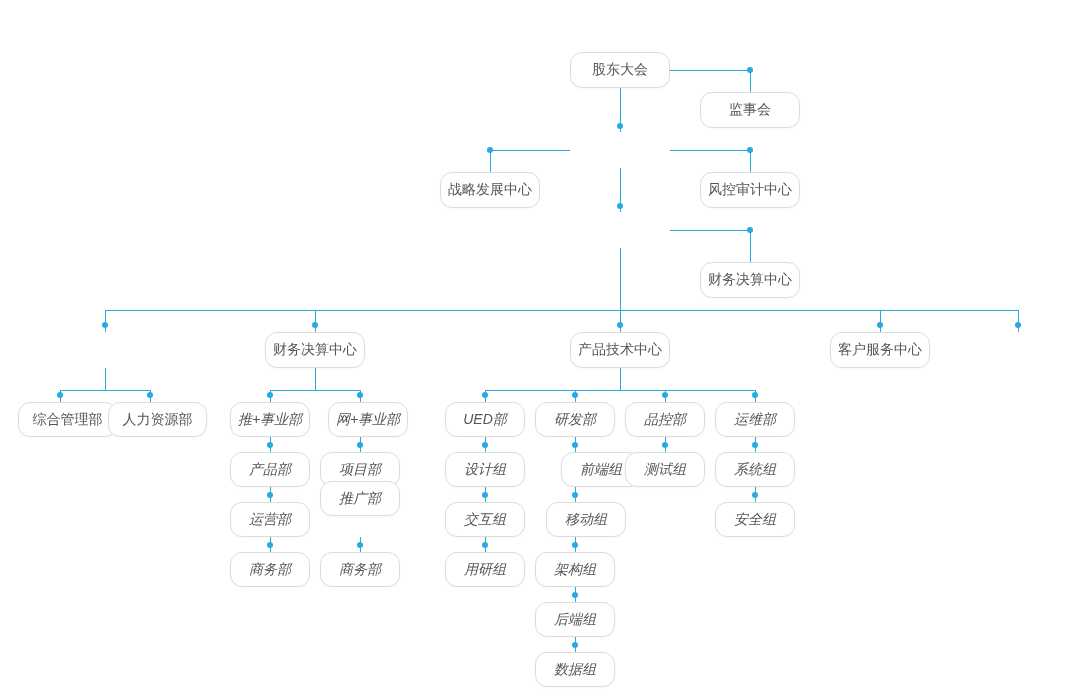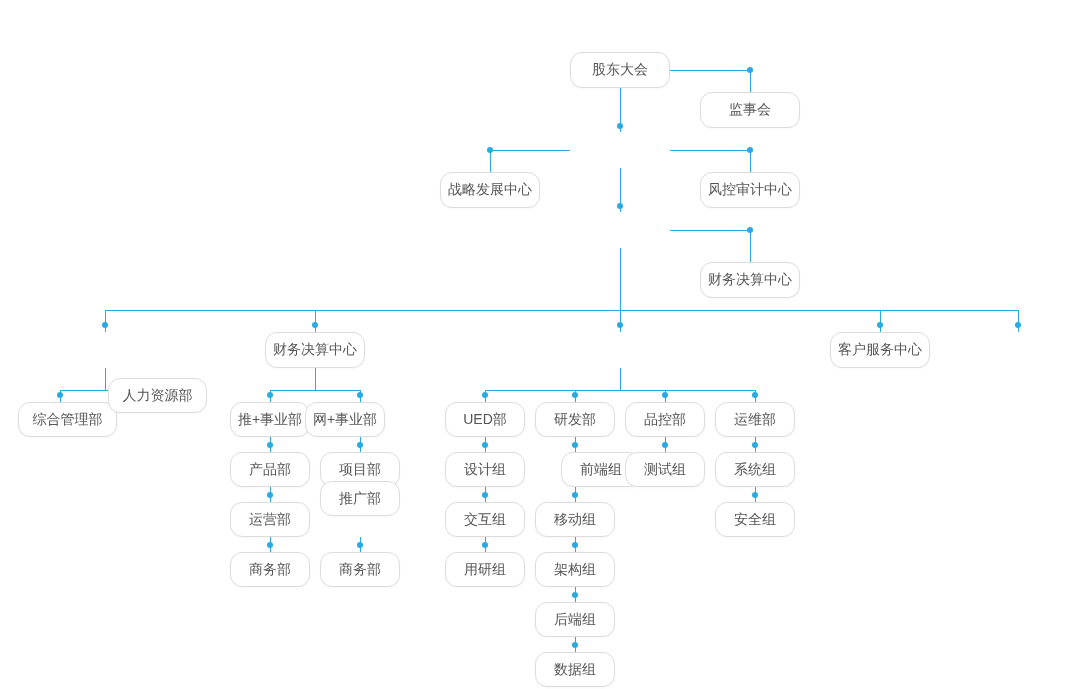--- a/index.html
+++ b/index.html
@@ -36,21 +36,21 @@
     justify-content: center;
     background: var(--node-bg);
     border: 1px solid var(--border);
     border-radius: 12px;
     color: var(--text);
     font-size: 14px;
     white-space: nowrap;
     box-shadow: 0 1px 2px rgba(0,0,0,0.03);
   }
   .main { width: 100px; height: 36px; }
-  .sub  { width: 80px;  height: 35px; }
+  .sub  { width: 80px;  height: 35px; font-style: italic; }
   .sub-wide { width: 99px; height: 35px; }
 </style>
 </head>
 <body>
 
 <div class="canvas">
 
   <svg class="wires" width="1070" height="689" xmlns="http://www.w3.org/2000/svg">
     <g class="connector" shape-rendering="crispEdges">
 
@@ -153,46 +153,47 @@
     </g>
   </svg>
 
   <div class="node main" style="left:570px;top:52px">股东大会</div>
   <div class="node main" style="left:700px;top:92px">监事会</div>
   <div class="node main" style="left:700px;top:172px">风控审计中心</div>
   <div class="node main" style="left:440px;top:172px">战略发展中心</div>
   <div class="node main" style="left:700px;top:262px">财务决算中心</div>
 
   <div class="node main" style="left:265px;top:332px">财务决算中心</div>
+  <div class="node main" style="left:570px;top:332px">产品技术中心</div>
   <div class="node main" style="left:830px;top:332px">客户服务中心</div>
 
   <div class="node sub-wide" style="left:18px;top:402px">综合管理部</div>
-  <div class="node sub-wide" style="left:108px;top:378px">人力资源部</div>
+  <div class="node sub-wide" style="left:108px;top:402px">人力资源部</div>
 
   <div class="node sub" style="left:230px;top:402px">推+事业部</div>
-  <div class="node sub" style="left:305px;top:402px">网+事业部</div>
+  <div class="node sub" style="left:328px;top:402px">网+事业部</div>
   <div class="node sub" style="left:230px;top:452px">产品部</div>
   <div class="node sub" style="left:320px;top:452px">项目部</div>
   <div class="node sub" style="left:230px;top:502px">运营部</div>
   <div class="node sub" style="left:320px;top:481px">推广部</div>
   <div class="node sub" style="left:230px;top:552px">商务部</div>
   <div class="node sub" style="left:320px;top:552px">商务部</div>
 
   <div class="node sub" style="left:445px;top:402px">UED部</div>
   <div class="node sub" style="left:535px;top:402px">研发部</div>
   <div class="node sub" style="left:625px;top:402px">品控部</div>
   <div class="node sub" style="left:715px;top:402px">运维部</div>
 
   <div class="node sub" style="left:445px;top:452px">设计组</div>
   <div class="node sub" style="left:561px;top:452px">前端组</div>
   <div class="node sub" style="left:625px;top:452px">测试组</div>
   <div class="node sub" style="left:715px;top:452px">系统组</div>
 
   <div class="node sub" style="left:445px;top:502px">交互组</div>
-  <div class="node sub" style="left:535px;top:502px">移动组</div>
+  <div class="node sub" style="left:546px;top:502px">移动组</div>
   <div class="node sub" style="left:715px;top:502px">安全组</div>
 
   <div class="node sub" style="left:445px;top:552px">用研组</div>
   <div class="node sub" style="left:535px;top:552px">架构组</div>
   <div class="node sub" style="left:535px;top:602px">后端组</div>
   <div class="node sub" style="left:535px;top:652px">数据组</div>
 
 </div>
 
 </body></html>

